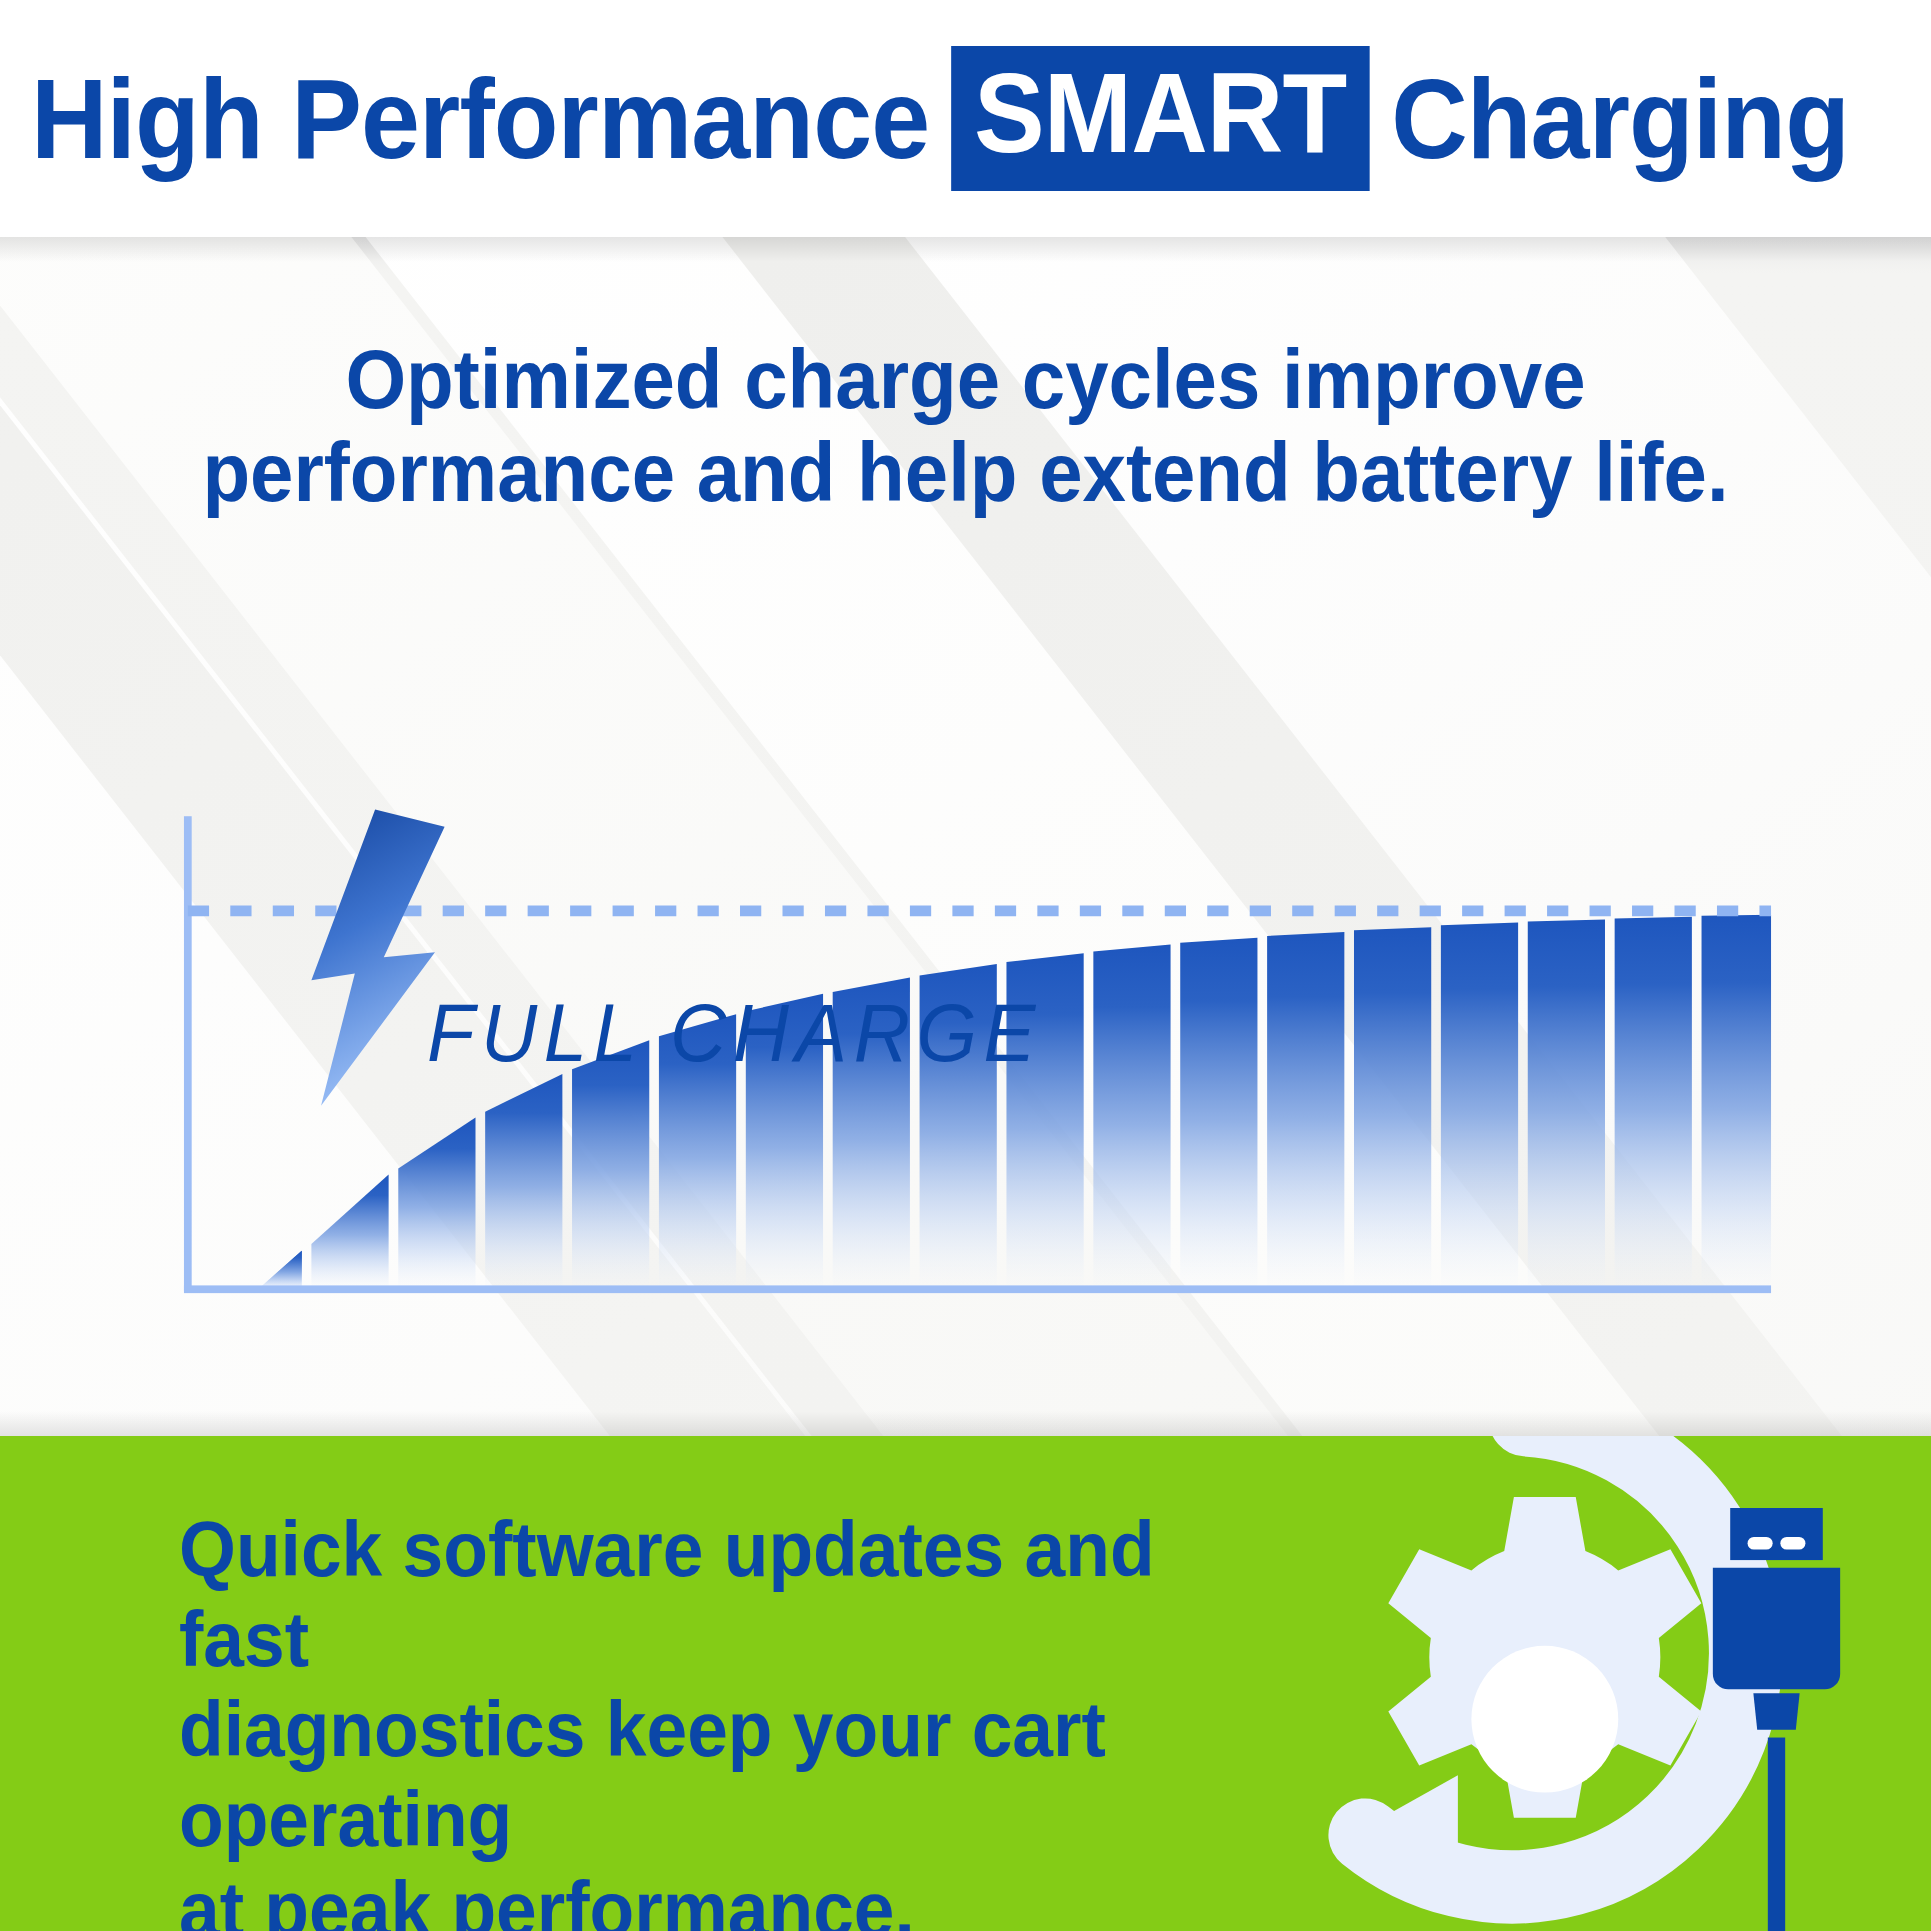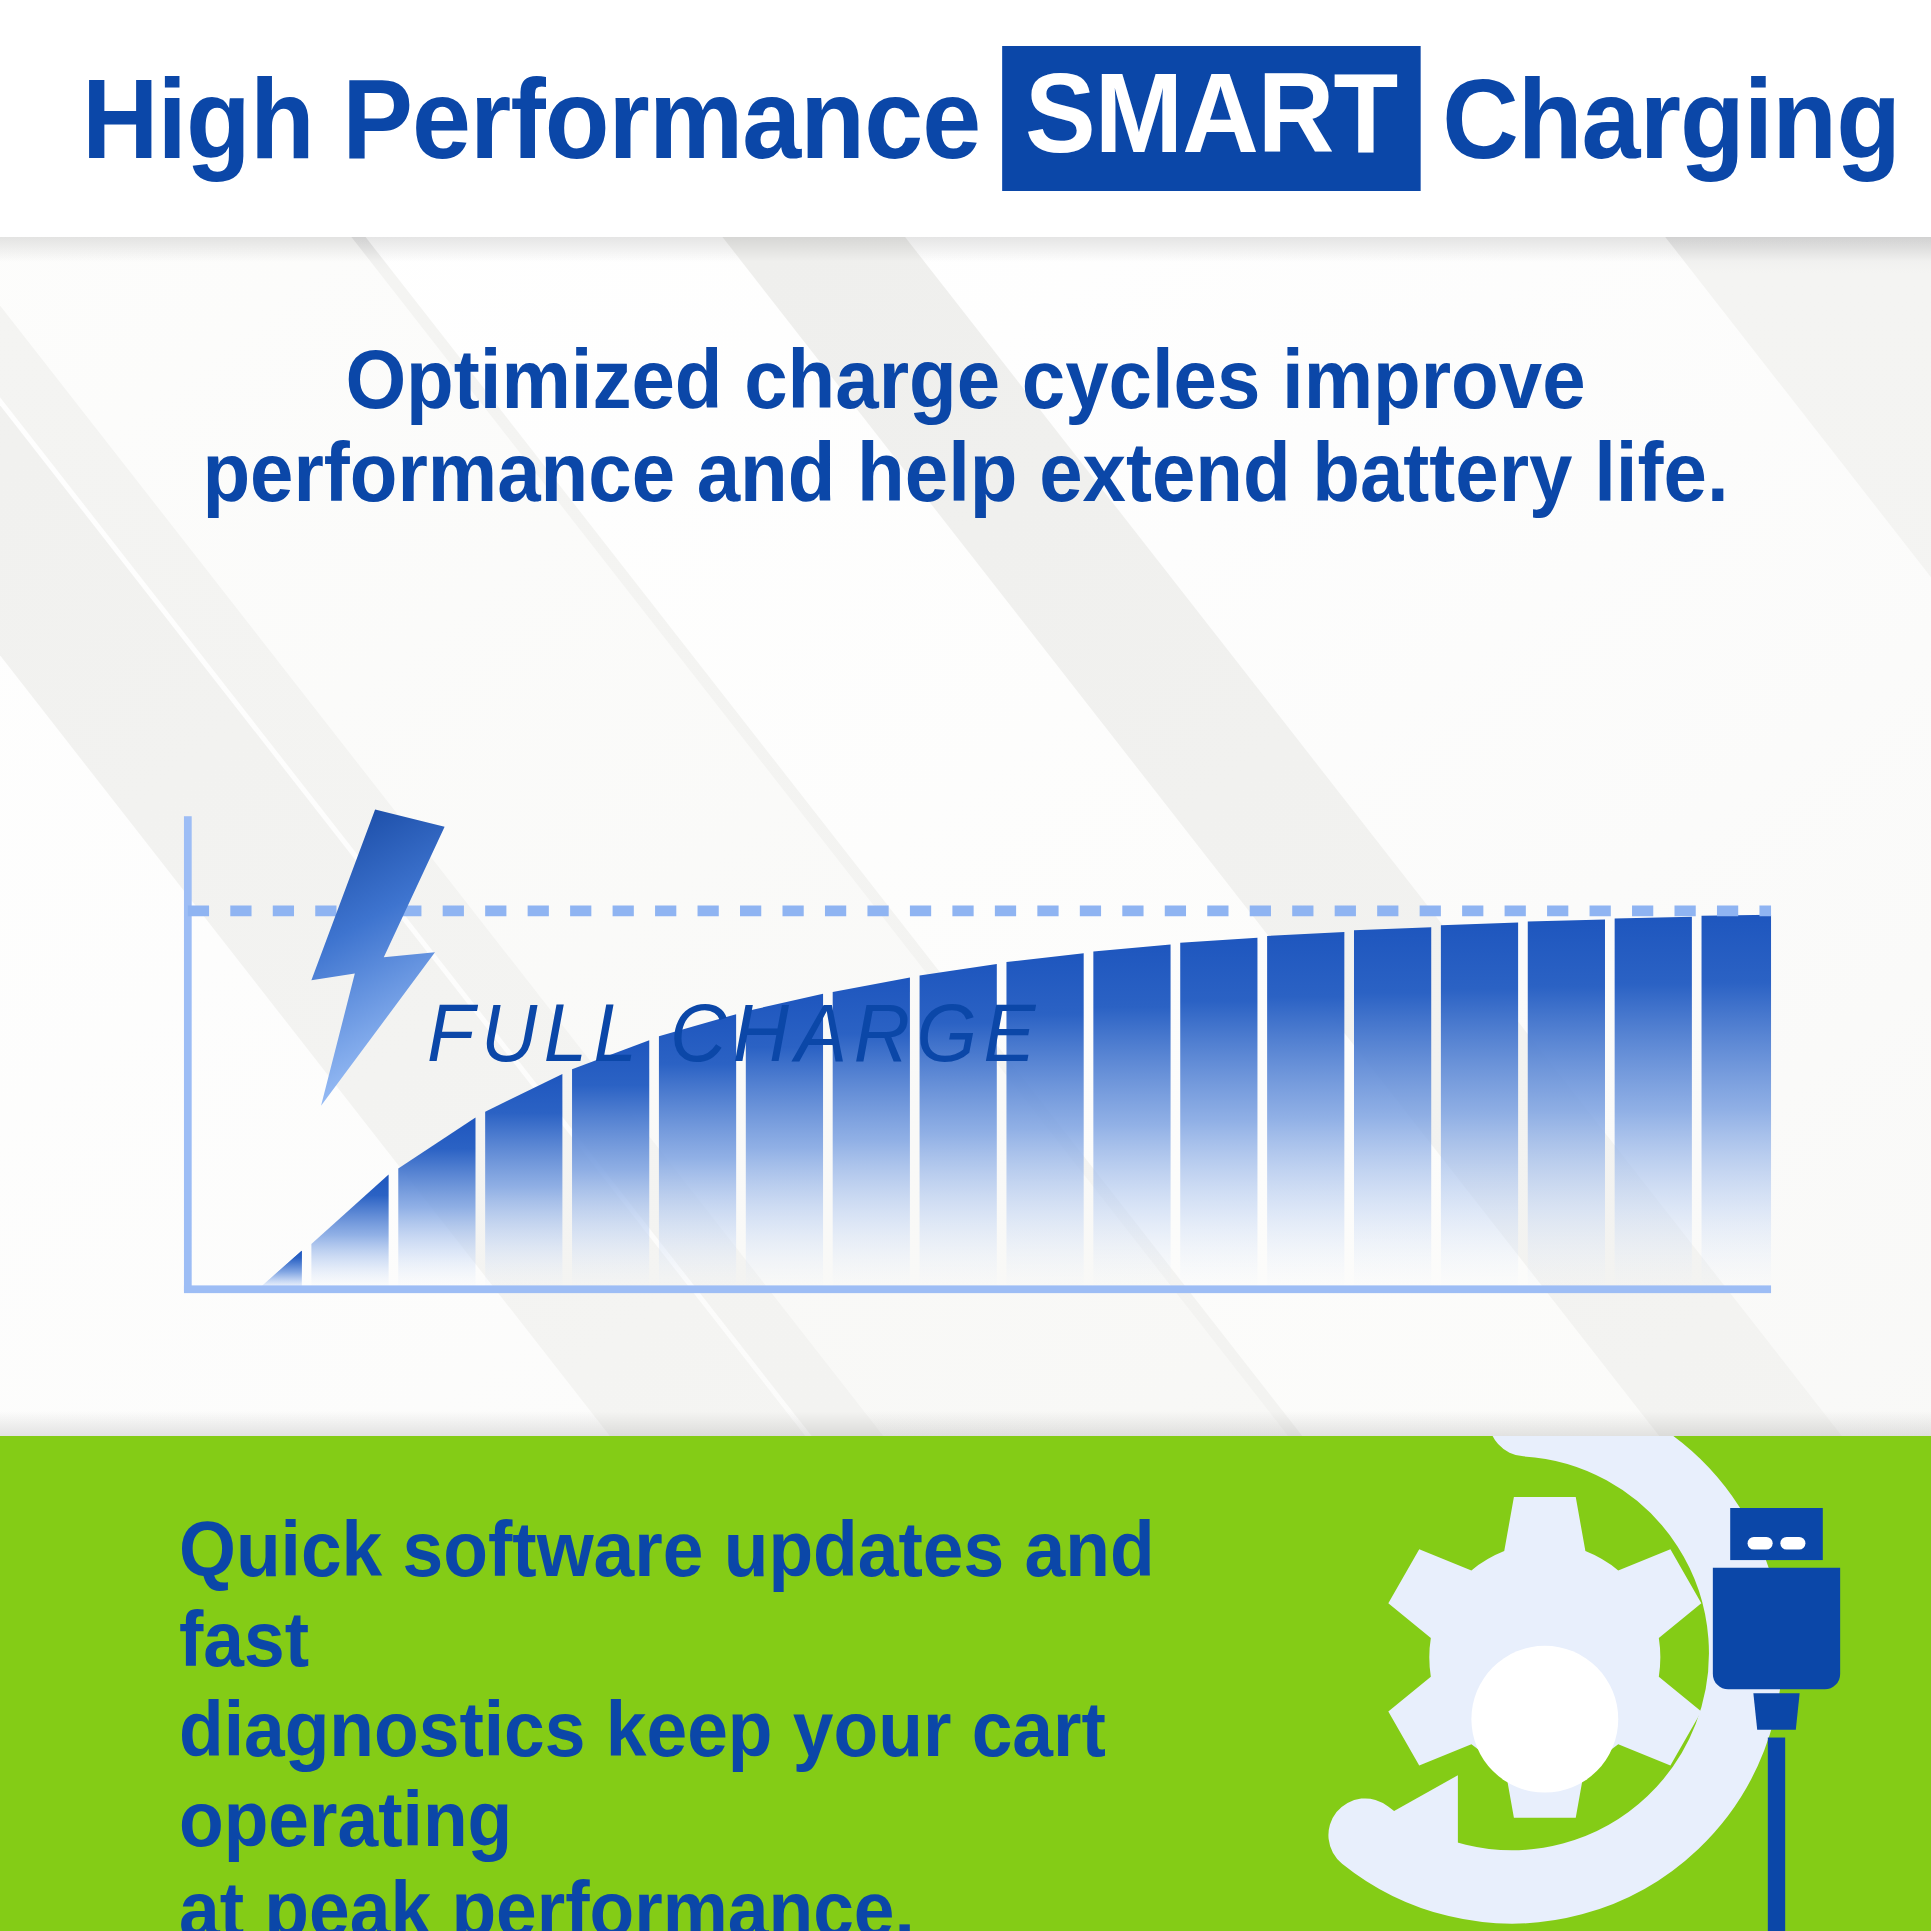--- a/index.html
+++ b/index.html
@@ -1,21 +1,21 @@
 <!DOCTYPE html>
 <html><head>
 <meta charset="utf-8">
 <style>
   html,body{margin:0;padding:0;background:#fff;}
   body{width:1931px;height:1931px;font-family:"Liberation Sans",sans-serif;overflow:hidden;}
   .page{position:relative;width:1931px;height:1931px;background:#ffffff;overflow:hidden;}
 
   
   .header{position:absolute;left:0;top:0;width:1931px;height:237px;background:#ffffff;
-          display:flex;align-items:center;justify-content:flex-start;}
+          display:flex;align-items:center;justify-content:flex-end;}
   .title{white-space:nowrap;font-family:"Liberation Sans Narrow","Liberation Sans",sans-serif;
          font-weight:700;font-size:114px;line-height:1;color:#0B47A8;letter-spacing:-1px;
          transform:scaleX(.93);transform-origin:center;display:flex;align-items:center;gap:0;}
   .title .word{padding:0 13.5px;}
   .title .badge{background:#0B47A8;color:#ffffff;padding:9.7px 25px 21px 25px;margin:0 9.7px;
                 display:inline-block;line-height:1;}
 
   
   .midpanel{position:absolute;left:0;top:237px;width:1931px;height:1199px;overflow:hidden;
             background:linear-gradient(180deg,#e9e9e9 0%,#f4f4f2 3%,#f3f3f1 100%);}

